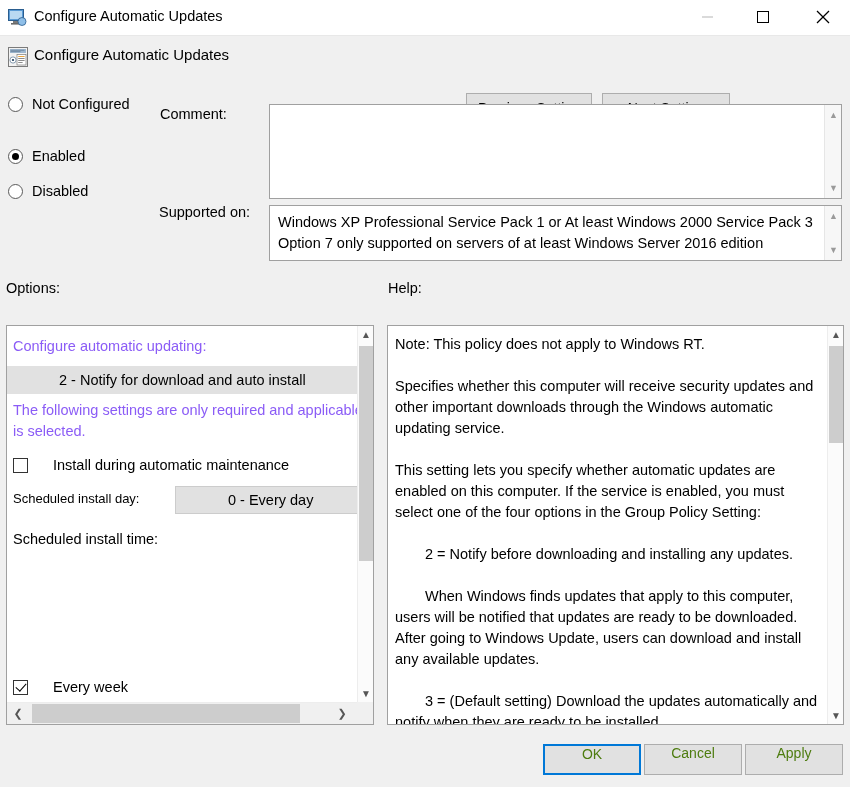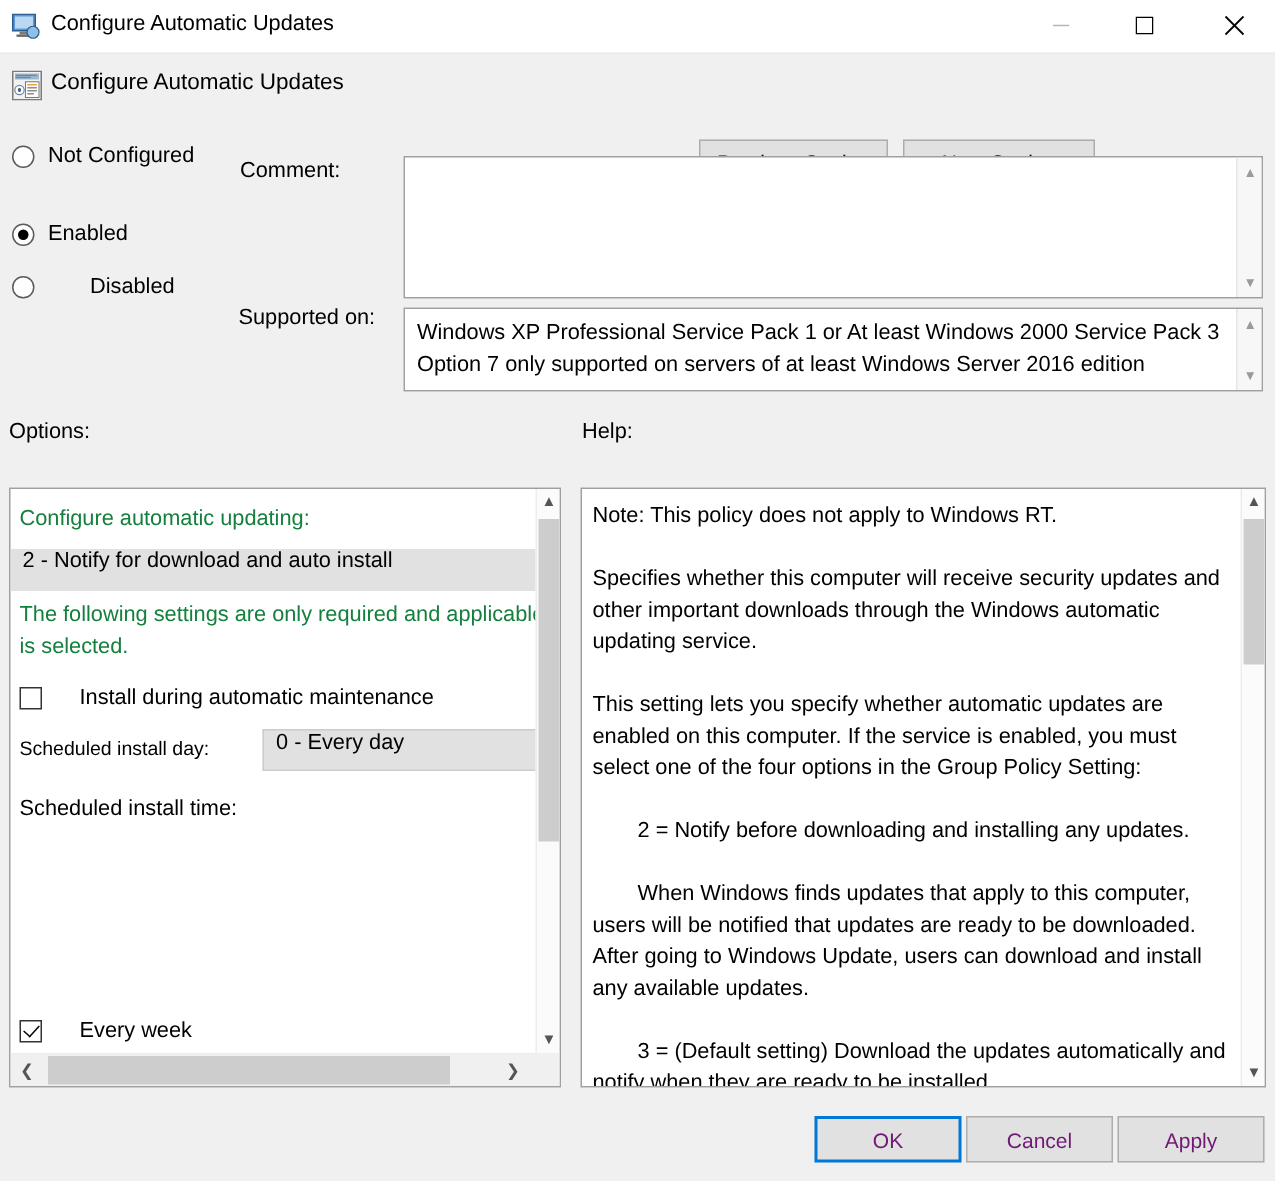--- a/index.html
+++ b/index.html
@@ -57,21 +57,21 @@
   #nav-prev { left: 466px; width: 126px; }
   #nav-next { left: 602px; width: 128px; }
 
   
   .radio-row {
     position: absolute; left: 8px; height: 22px;
     display: flex; align-items: center;
   }
   #radio-notconfigured { top: 93px; }
   #radio-enabled       { top: 145px; }
-  #radio-disabled      { top: 180px; gap: 28px; }
+  #radio-disabled      { top: 180px; }
   .rad {
     width: 15px; height: 15px; border-radius: 50%;
     border: 1px solid #5a5a5a; background: #fff;
     display: inline-block; position: relative; flex: none;
   }
   .rad.on::after {
     content: ""; position: absolute; left: 3px; top: 3px;
     width: 7px; height: 7px; border-radius: 50%; background: #000;
   }
   .radio-row .lbl { margin-left: 9px; font-size: 14.5px; white-space: nowrap; }
@@ -117,30 +117,30 @@
   #options-panel {
     position: absolute; left: 6px; top: 325px; width: 368px; height: 400px;
     background: #fff; border: 1px solid #a0a0a0; overflow: hidden;
   }
   #options-content {
     position: absolute; left: 0; top: 0; width: 352px; height: 376px;
     overflow: hidden;
   }
   #options-content .otext {
     position: absolute; left: 6px; font-size: 14.5px; line-height: 21px;
-    color: #15803d; white-space: nowrap;
+    color: #8b5cf6; white-space: nowrap;
   }
   #opt-label1 { top: 10px; }
   #opt-note1  { top: 74px; white-space: normal !important; width: 380px; }
 
   .combo {
     position: absolute;
     background: #e1e1e1; border: 1px solid #cccccc;
     font-size: 14.5px; color: #000;
-    display: flex; align-items: flex-start;
+    display: flex; align-items: center; padding-left: 44px;
   }
   .combo .ctext { margin-left: 8px; white-space: nowrap; }
   .combo .chev {
     position: absolute; right: 8px; top: 50%; transform: translateY(-50%);
     color: #444; font-size: 10px;
   }
   #combo-day  { left: 168px; top: 160px; width: 196px; height: 28px; }
   #combo-time { left: 168px; top: 200px; width: 148px; height: 28px; border-color:#cfcfcf; }
 
   .cbrow { position: absolute; left: 6px; display: flex; align-items: center; }
@@ -226,22 +226,22 @@
   #help-vsb .sb-arrow.dn { bottom: 0; }
   #help-vsb .sb-thumb {
     position: absolute; left: 1px; width: 14px; top: 20px; height: 97px;
     background: #cdcdcd;
   }
 
   
   .footbtn {
     position: absolute; top: 744px; height: 31px;
     background: #e1e1e1; border: 1px solid #adadad;
-    font-family: "Liberation Sans", sans-serif; font-size: 14px; color: #701a75;
-    display: flex; align-items: center; justify-content: center;
+    font-family: "Liberation Sans", sans-serif; font-size: 14px; color: #4d7c0f;
+    display: flex; justify-content: center;
     cursor: default;
   }
   #btn-ok { left: 543px; width: 98px; border: 2px solid #0078d7; }
   #btn-cancel { left: 644px; width: 98px; }
   #btn-apply { left: 745px; width: 98px; }
 </style>
 </head>
 <body>
 
 <div id="titlebar">

